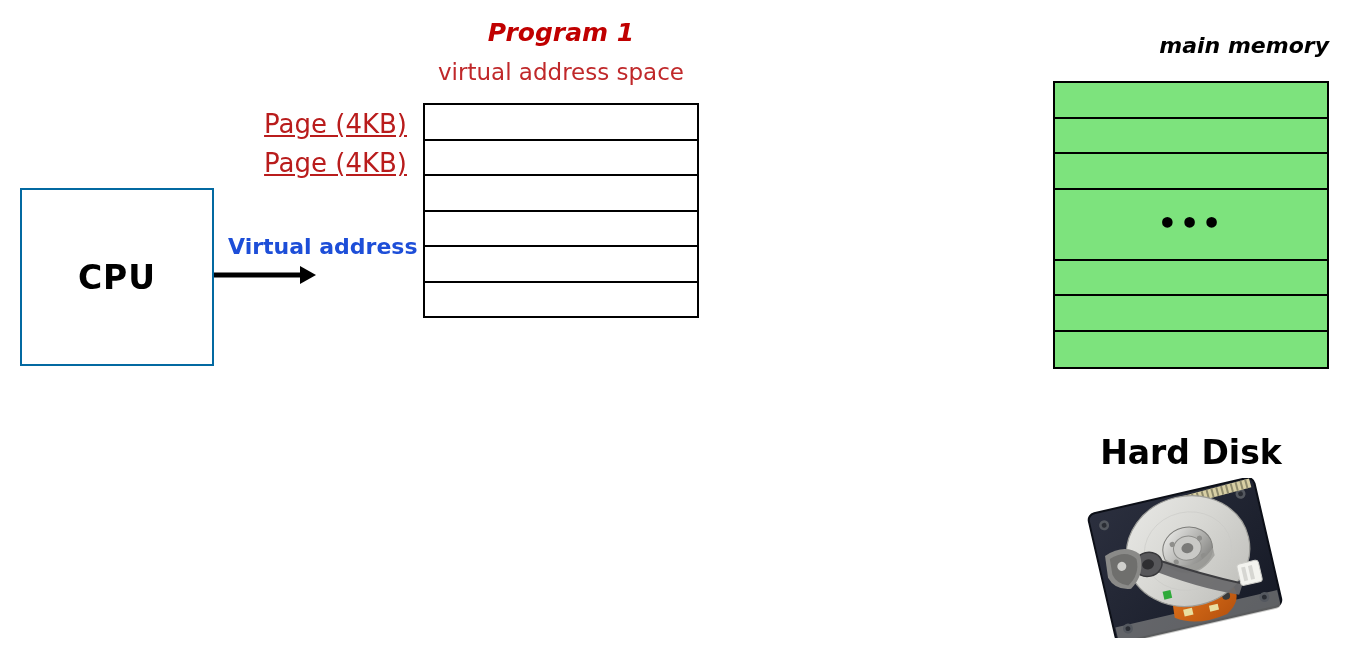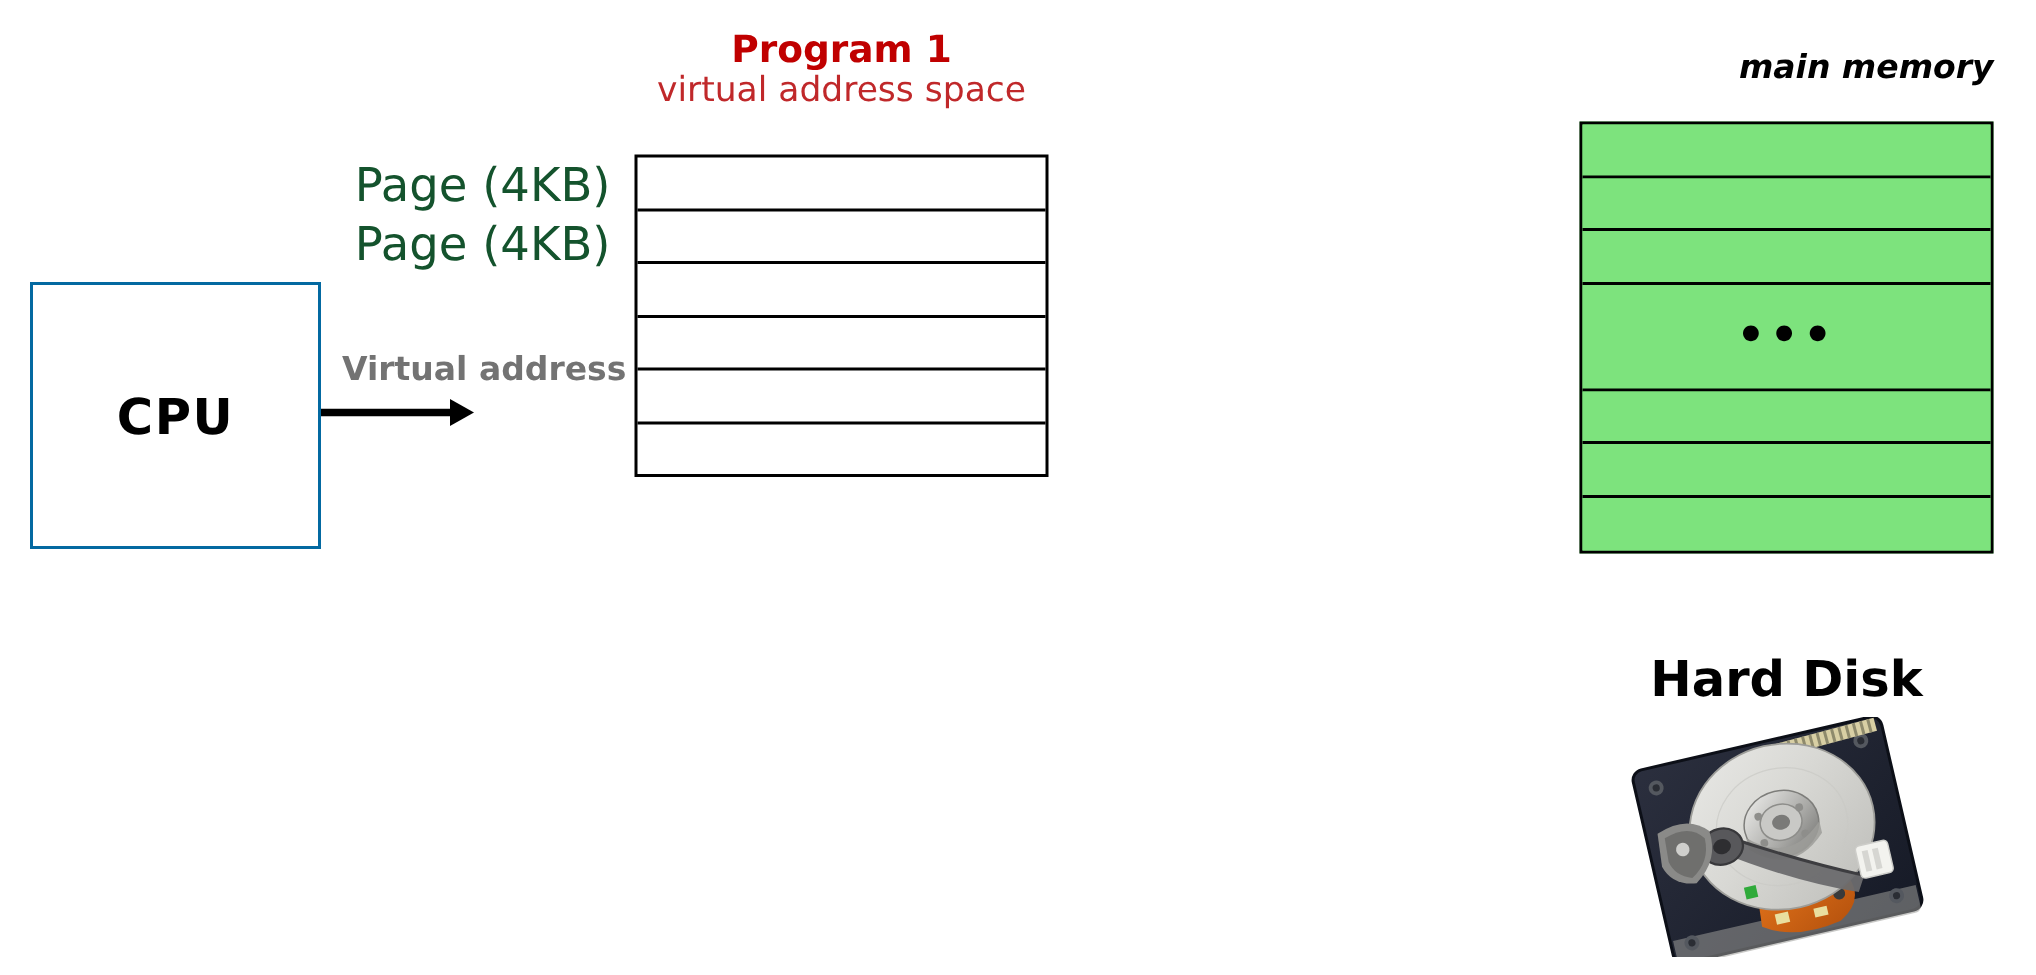--- a/index.html
+++ b/index.html
@@ -21,25 +21,26 @@
     position: absolute;
     left: 423px;
     top: 18px;
     width: 276px;
     text-align: center;
     font-size: 25px;
     font-weight: bold;
     color: #C00000;
     letter-spacing: 0px;
     line-height: 30px;
+    font-style: italic;
   }
   #program-subtitle {
     position: absolute;
     left: 393px;
-    top: 46px;
+    top: 58px;
     width: 336px;
     text-align: center;
     font-size: 23px;
     font-weight: normal;
     color: #C0282A;
     line-height: 28px;
   }
 
   #vas-table {
     position: absolute;
@@ -55,26 +56,27 @@
     height: 35.5px;
     border-bottom: 2px solid #000000;
     box-sizing: border-box;
   }
   .vas-row:last-child {
     border-bottom: none;
   }
 
   .page-label {
     position: absolute;
-    font-size: 31px;
+    font-size: 26px;
     font-weight: normal;
-    color: #14532d;
+    color: #b91c1c;
     text-align: right;
     width: 200px;
     line-height: 26px;
+    text-decoration: underline;
   }
   #page-label-0 { left: 207px; top: 111px; }
   #page-label-1 { left: 207px; top: 150px; }
 
   
   #cpu-box {
     position: absolute;
     left: 20px;
     top: 188px;
     width: 194px;
@@ -97,21 +99,21 @@
     letter-spacing: 1px;
   }
 
   
   #virtual-address-label {
     position: absolute;
     left: 228px;
     top: 234px;
     font-size: 22px;
     font-weight: bold;
-    color: #737373;
+    color: #1d4ed8;
     white-space: nowrap;
   }
   #virtual-address-arrow {
     position: absolute;
     left: 212px;
     top: 262px;
     width: 110px;
     height: 26px;
   }
 

